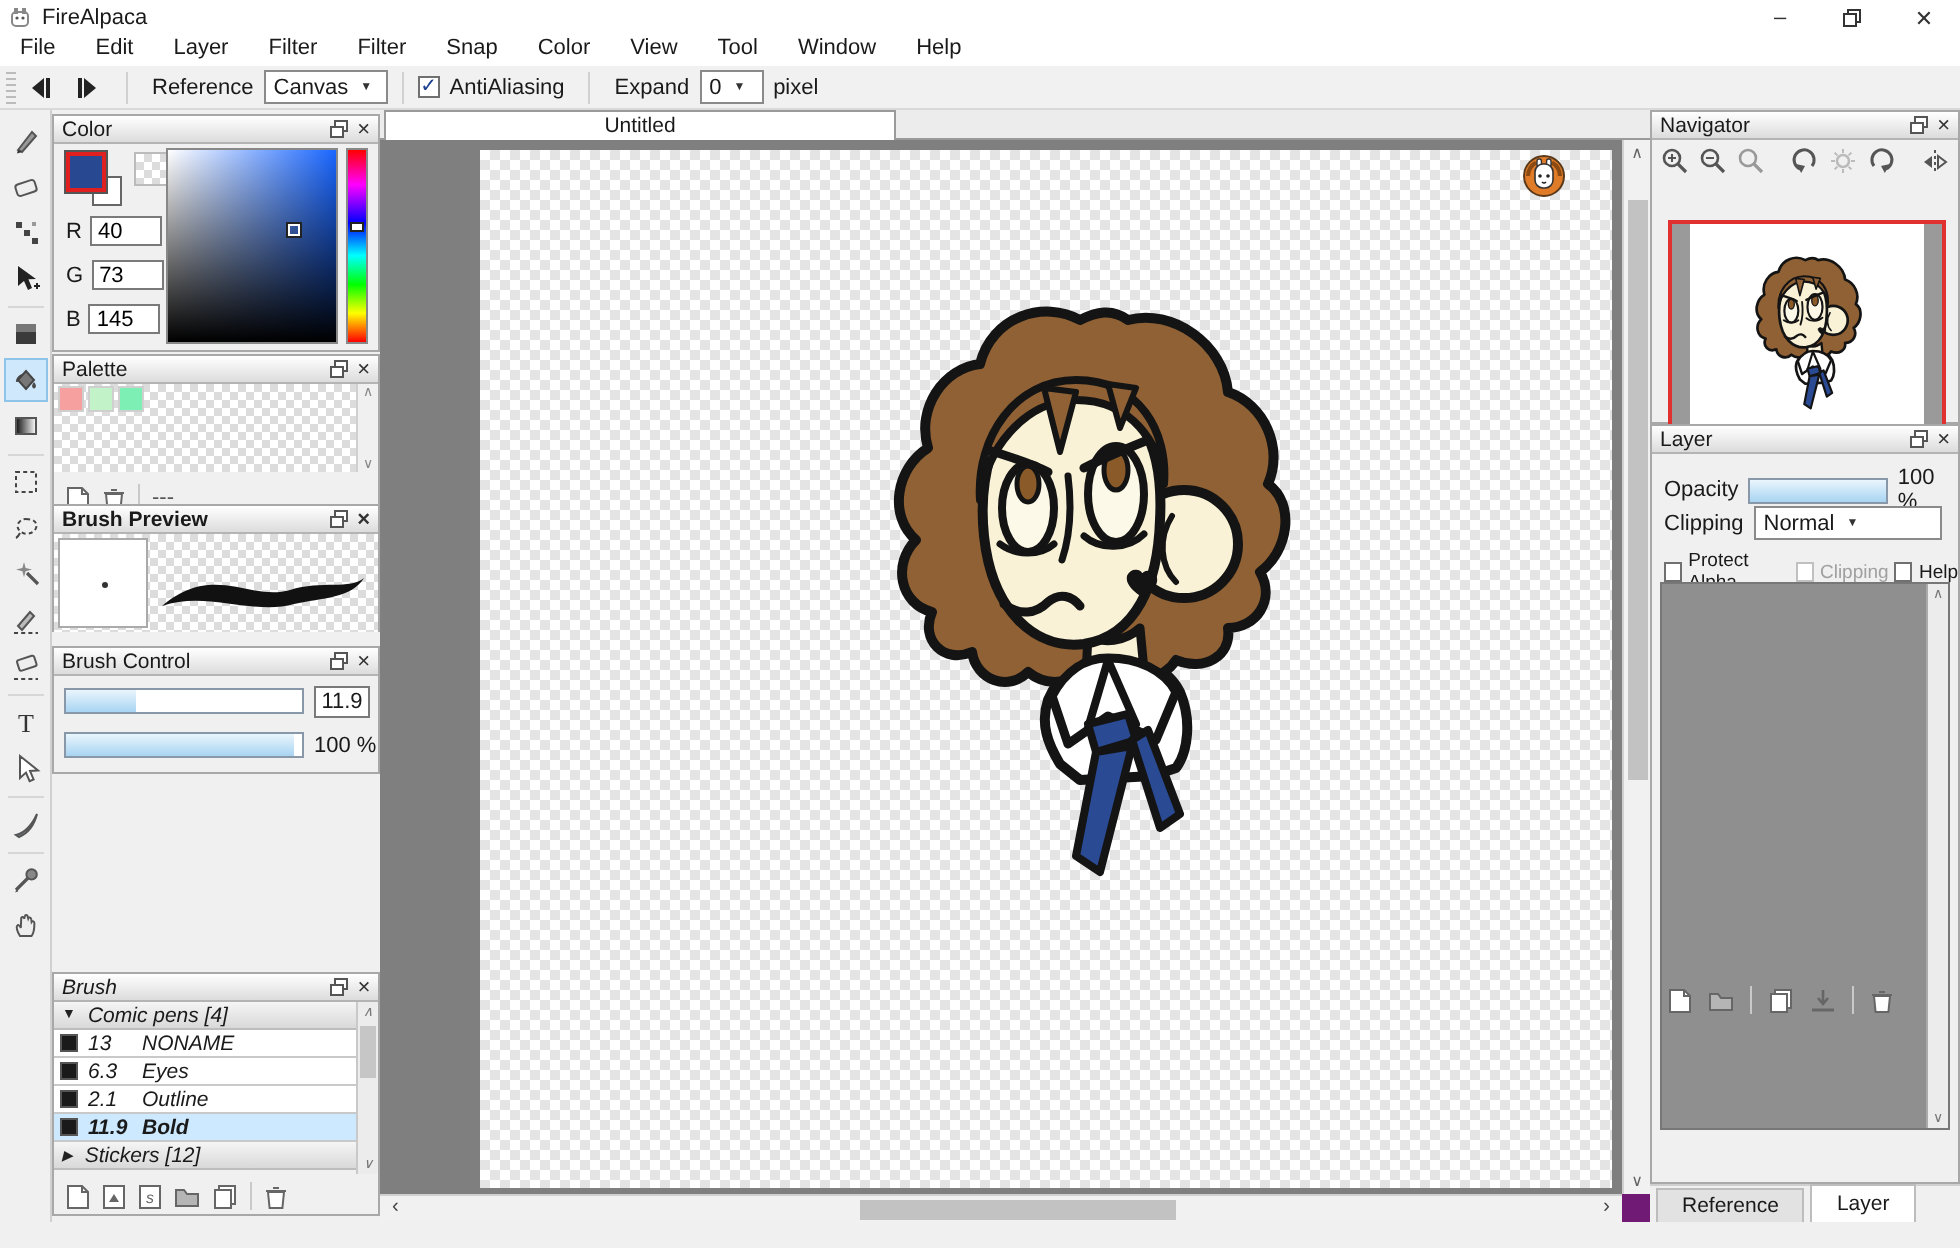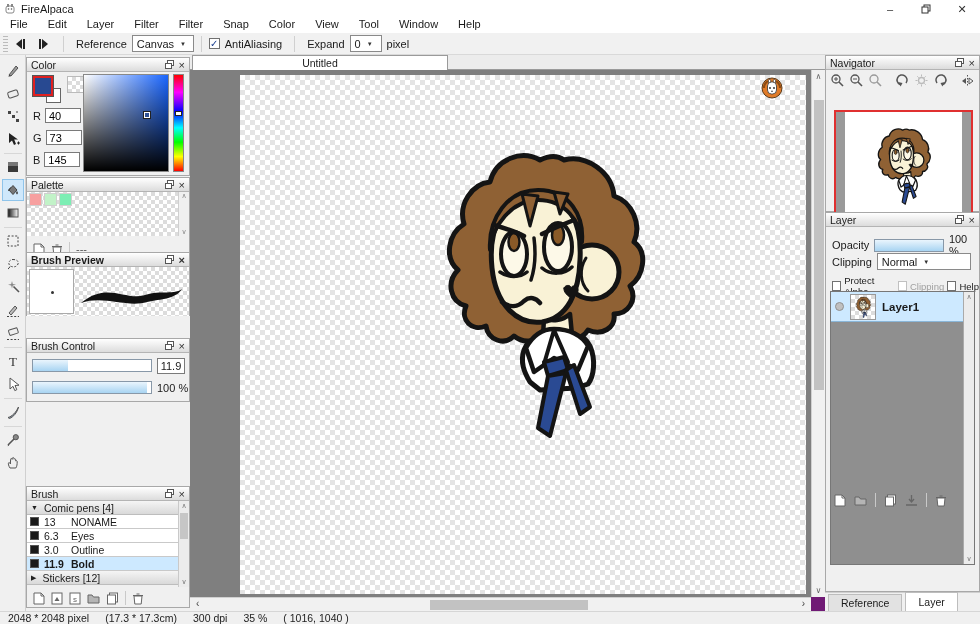--- a/index.html
+++ b/index.html
@@ -465,21 +465,21 @@
     <div class="pcontent checker8" style="height:49px">
       <div style="position:absolute; left:2px; top:2px; width:45px; height:45px; background:#fff; border:1px solid #aaa;">
         <div style="position:absolute; left:21px; top:21px; width:3px; height:3px; background:#333; border-radius:50%;"></div>
       </div>
       <svg style="position:absolute; left:52px; top:4px;" width="106" height="42">
         <path d="M2,32 C28,10 46,30 66,24 C82,19 96,24 103,18 C97,28 82,28 68,31 C48,37 24,24 2,32 Z" fill="#111"></path>
       </svg>
     </div>
   </div>
 
-  <div class="panel" style="left:26px; top:338px; width:164px; height:64px;">
+  <div class="panel" style="left:26px; top:323px; width:164px; height:64px;">
     <div class="ptitle">
         <span>Brush Control</span>
         <span class="sp"></span>
       <span>
           <svg width="9" height="9">
             <rect x="2.5" y="0.5" width="6" height="5" fill="#fff" stroke="#555"></rect>
             <rect x="0.5" y="3.5" width="6" height="5" fill="#fff" stroke="#555"></rect>
           </svg>
         </span>
       <span class="px">×</span>
@@ -489,21 +489,21 @@
           <div class="fill" style="width:30%"></div>
         </div>
       <div class="valbox" style="left:130px; top:5px; width:28px;">11.9</div>
       <div class="slider" style="left:5px; top:28px; width:120px;">
           <div class="fill" style="width:97%"></div>
         </div>
       <span style="position:absolute; left:130px; top:29px;">100 %</span>
     </div>
   </div>
 
-  <div class="panel" style="left:26px; top:486px; width:164px; height:122px;">
+  <div class="panel" style="left:26px; top:486px; width:164px; height:122px;font-style:italic;">
     <div class="ptitle">
         <span>Brush</span>
         <span class="sp"></span>
       <span>
           <svg width="9" height="9">
             <rect x="2.5" y="0.5" width="6" height="5" fill="#fff" stroke="#555"></rect>
             <rect x="0.5" y="3.5" width="6" height="5" fill="#fff" stroke="#555"></rect>
           </svg>
         </span>
       <span class="px">×</span>
@@ -519,21 +519,21 @@
             <span class="bsize">13</span>
             <span>NONAME</span>
           </div>
         <div class="brow">
             <span class="bsw"></span>
             <span class="bsize">6.3</span>
             <span>Eyes</span>
           </div>
         <div class="brow">
             <span class="bsw"></span>
-            <span class="bsize">3.0</span>
+            <span class="bsize">2.1</span>
             <span>Outline</span>
           </div>
         <div class="brow sel">
             <span class="bsw"></span>
             <span class="bsize" style="width:26px">11.9</span>
             <span style="margin-left:-4px">Bold</span>
           </div>
         <div class="bgroup">
             <span class="car">▶</span>
             <span>Stickers [12]</span>
@@ -725,29 +725,20 @@
       </div>
       <div class="lrow" style="top:48px; gap:3px; font-size:9.5px;">
         <span class="cb" style="width:10px;height:10px"></span>
         <span>Protect Alpha</span>
         <span class="cb" style="width:10px;height:10px;border-color:#c0c0c0"></span>
         <span style="color:#a0a0a0">Clipping</span>
         <span class="cb" style="width:10px;height:10px"></span>
         <span>Help</span>
       </div>
       <div class="layerlist" style="top:64px; height:274px;">
-        <div class="layerrow">
-          <span class="eyedot"></span>
-          <span class="lthumb checker8">
-            <svg width="17" height="24" viewBox="0 0 230 320">
-                <use href="#chara"></use>
-              </svg>
-          </span>
-          <span style="font-weight:bold; font-size:11.5px;">Layer1</span>
-        </div>
         <div class="llscroll">
           <span class="ar" style="top:1px">∧</span>
           <span class="ar" style="bottom:1px">∨</span>
         </div>
       </div>
       <div class="icorow" style="left:8px; bottom:4px; gap:8px;">
         <span>
             <svg width="12" height="13">
               <path d="M1,1 h7 l3,3 v8 h-10 Z" fill="#fff" stroke="#666"></path>
               <path d="M8,1 v3 h3" fill="none" stroke="#666"></path>
@@ -784,21 +775,14 @@
 
   <div class="docktabs">
     <div class="dtab">
         <span>Reference</span>
       </div>
     <div class="dtab active">
         <span>Layer</span>
       </div>
   </div>
 
-  <div class="statusbar">
-    <span>2048 * 2048 pixel</span>
-    <span>(17.3 * 17.3cm)</span>
-    <span>300 dpi</span>
-    <span>35 %</span>
-    <span>( 1016, 1040 )</span>
-  </div>
 
 </div>
 
 </body></html>

